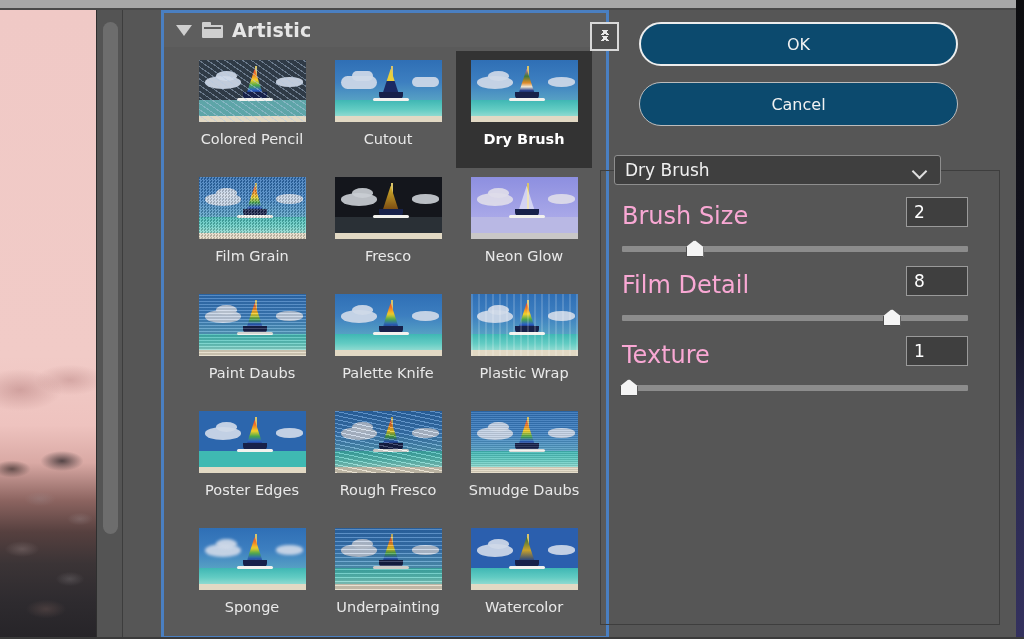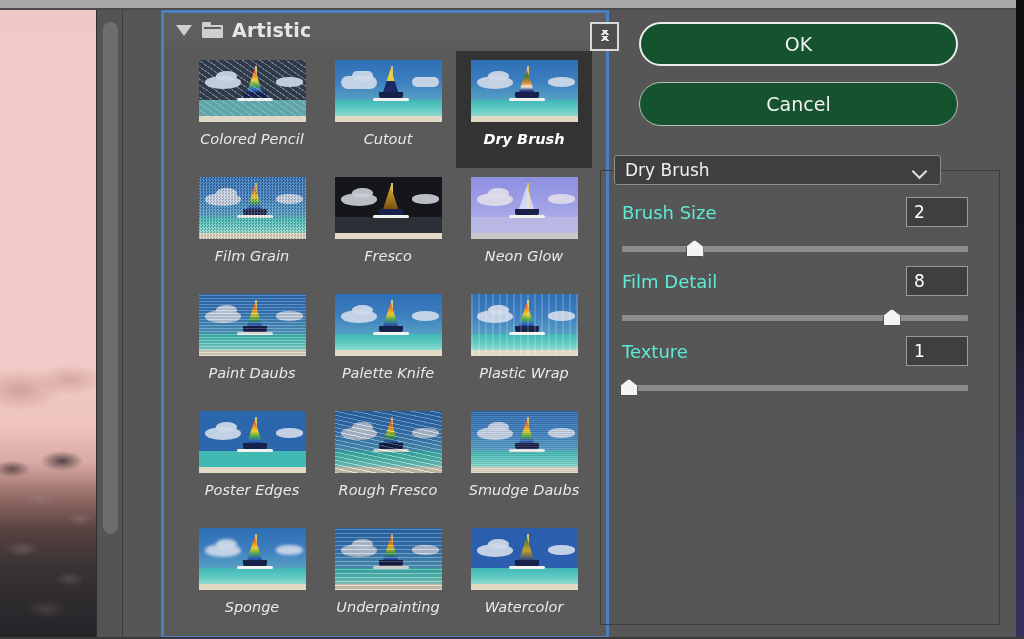--- a/index.html
+++ b/index.html
@@ -97,21 +97,21 @@
     background: #5e5e5e;
   }
   .gallery-title { color: #e6e6e6; font-size: 19px; font-weight: bold; letter-spacing: .2px; }
 
   .gallery-body {
     position: absolute; left: 0; top: 34px; width: 442px; height: 589px;
     background: #5a5a5a; padding: 4px 0 0 0;
   }
   .grid {
     display: grid; grid-template-columns: repeat(3, 136px);
-    column-gap: 0; row-gap: 0; justify-content: center; padding-left: 6px; font-style: italic;
+    column-gap: 0; row-gap: 0; justify-content: center; padding-left: 6px;
   }
   .cell {
     width: 136px; height: 117px;
     display: flex; flex-direction: column; align-items: center;
     padding-top: 9px;
   }
   .cell.selected { background: #333333; }
   .thumb {
     width: 107px; height: 62px; position: relative; overflow: hidden;
     background: #2d6ab0;
@@ -190,21 +190,21 @@
     content:""; position:absolute; left:0; width:14px; height:5px;
     background: linear-gradient(45deg, transparent 46%, #e8e8e8 46%, #e8e8e8 62%, transparent 62%),
                 linear-gradient(-45deg, transparent 46%, #e8e8e8 46%, #e8e8e8 62%, transparent 62%);
   }
   .chev::before { top: -4px; }
   .chev::after  { top: 2px; }
 
   .btn {
     position: absolute; left: 639px; width: 319px; height: 44px;
     border: 1.5px solid #d6d6d6; border-radius: 22px;
-    background: #14532d; color: #f2f2f2; font-size: 19px;
+    background: #0c4a6e; color: #f2f2f2; font-size: 16px;
     display: flex; align-items: center; justify-content: center;
   }
   .btn-ok     { top: 22px; border-color: #ededed; border-width: 2px; }
   .btn-cancel { top: 82px; border-color: #bdbdbd; }
 
   .groupbox {
     position: absolute; left: 600px; top: 170px; width: 400px; height: 455px;
     border: 1px solid #3e3e3e; border-top: none;
   }
   .groupbox-top-l {
@@ -226,21 +226,21 @@
   .select .caret::before {
     content:""; position:absolute; left:0; top:0; width:9px; height:9px;
     border-right: 2px solid #e0e0e0; border-bottom: 2px solid #e0e0e0;
     transform: rotate(45deg); transform-origin: center;
   }
 
   .slider-group { position: absolute; left: 622px; width: 346px; }
   .sg1 { top: 202px; }
   .sg2 { top: 271px; }
   .sg3 { top: 341px; }
-  .slider-label { color: #5eead4; font-size: 18px; }
+  .slider-label { color: #f9a8d4; font-size: 24px; }
   .value-box {
     position: absolute; right: 0; top: -5px; width: 62px; height: 30px;
     background: #3f3f3f; border: 1px solid #9a9a9a;
     color: #ffffff; font-size: 17px;
     display: flex; align-items: center; padding-left: 7px;
   }
   .track {
     position: absolute; left: 0; top: 44px; width: 346px; height: 6px;
     background: #8c8c8c; border-radius: 1px;
   }

